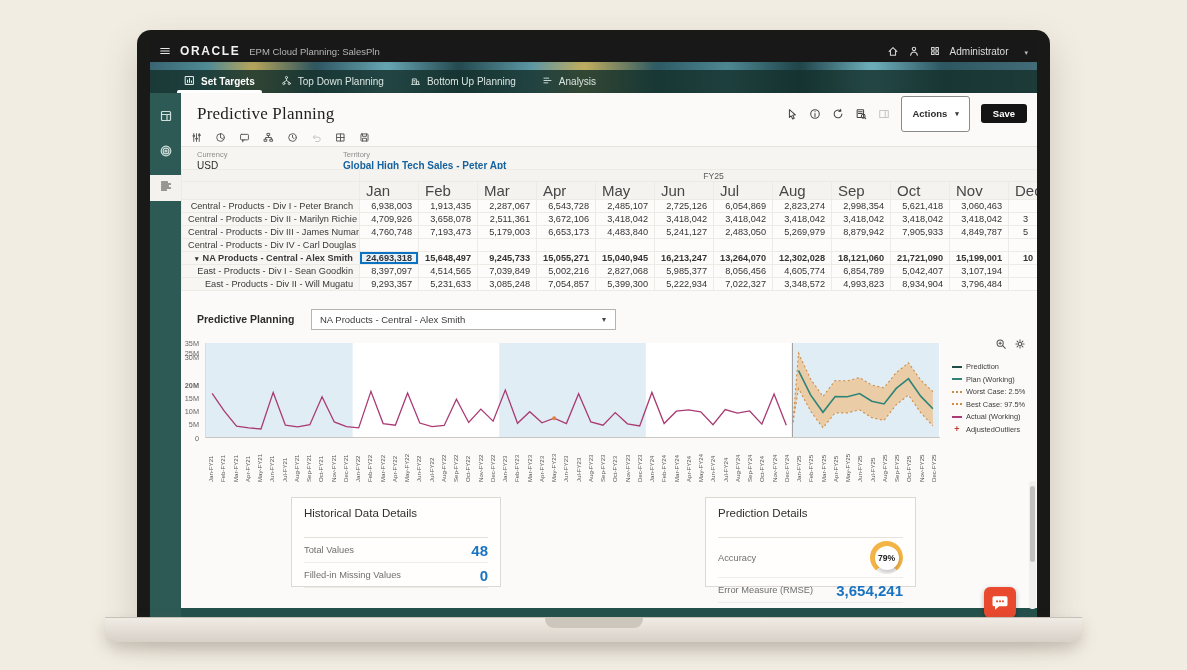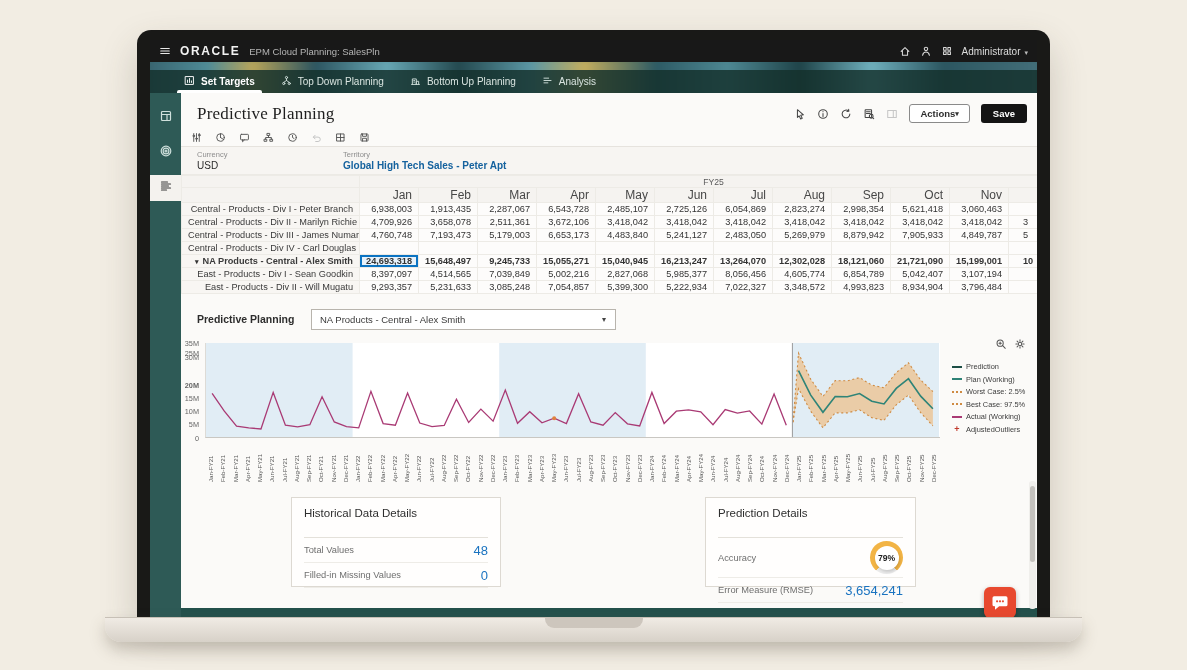--- a/index.html
+++ b/index.html
@@ -9,57 +9,57 @@
   .bezel{position:absolute;left:137px;top:30px;width:913px;height:587px;background:#191917;border-radius:14px 14px 0 0;box-shadow:0 16px 36px rgba(70,58,45,.22)}
   .screen{position:absolute;left:13px;top:10px;width:887px;height:577px;background:#ec4899;overflow:hidden}
   .base{position:absolute;left:105px;top:617px;width:977px;height:25px;background:linear-gradient(#f0ebe4,#d7d1c8);border-radius:0 0 16px 16px;border-top:1px solid #c7c0b6;box-shadow:0 8px 16px rgba(90,78,64,.28)}
   .notch{position:absolute;left:50%;transform:translateX(-50%);top:0;width:98px;height:10px;background:#cdc6bd;border-radius:0 0 9px 9px}
   
   .topbar{height:22px;background:#181818;display:flex;align-items:center;color:#e6e6e6;padding:0 9px;gap:9px}
   .brand{font-weight:bold;letter-spacing:1.6px;font-size:12px;color:#f2f2f2}
   .apptitle{font-size:9.5px;color:#b5b5b5}
   .spacer{flex:1}
   .tb-ic{display:flex;align-items:center}
-  .user{font-size:10px;color:#dcdcdc;display:flex;gap:4px;align-items:flex-end;cursor:pointer}
+  .user{font-size:10px;color:#dcdcdc;display:flex;gap:16px;align-items:flex-end;cursor:pointer}
   .caret{font-size:7px;color:#bbb}
   
   .banner{height:31px;position:relative;overflow:hidden;background:#214a46}
   .banner-img{position:absolute;inset:-5px;background:linear-gradient(90deg,#37626e,#4f8b96 7%,#b7a45a 12%,#2d5560 19%,#67a7b4 27%,#24494f 35%,#5b97a4 43%,#c2ad5e 49%,#2d5a64 57%,#4e8893 65%,#1f4348 73%,#6fb0bd 81%,#2c5660 89%,#446f7a 100%);filter:blur(3px)}
   .tabs{position:absolute;left:0;right:0;bottom:0;height:23px;background:rgba(19,47,43,.82);display:flex;align-items:center;padding-left:34px;gap:26px}
   .tab{display:flex;align-items:center;gap:6px;color:#d9e4e0;font-size:10px;position:relative;height:100%;cursor:pointer}
   .tab.active{font-weight:bold;color:#fff}
   .tab.active::after{content:"";position:absolute;left:-7px;right:-7px;bottom:0;height:3px;background:#fff;border-radius:2px 2px 0 0}
   
   .workarea{display:flex;height:524px;position:relative}
   .rail{width:31px;background:#2e5a56;display:flex;flex-direction:column;align-items:center;padding-top:12px;gap:9px;flex:none}
   .rail-item{width:31px;height:26px;display:flex;align-items:center;justify-content:center;cursor:pointer}
   .rail-item.active{background:#f4f2ee}
   .main{flex:1;position:relative;background:#fbfaf8;overflow:hidden}
   
   .title-row{position:absolute;top:6px;left:0;right:0;height:29px;display:flex;align-items:center}
   .page-title{font-family:"Liberation Serif",serif;font-size:17px;color:#1e1e1e;margin-left:16px;letter-spacing:.2px}
   .controls{margin-left:auto;display:flex;align-items:center;gap:11px;margin-right:10px}
   .ic{display:flex;align-items:center;cursor:pointer}
-  .btn-actions{display:flex;align-items:center;border:1px solid #8a8a8a;background:#fff;border-radius:3px;font-size:9.5px;font-weight:bold;color:#2d2d2d;height:19px;padding:0 10px;cursor:pointer}
+  .btn-actions{display:flex;align-items:center;gap:8px;border:1px solid #8a8a8a;background:#fff;border-radius:3px;font-size:9.5px;font-weight:bold;color:#2d2d2d;height:19px;padding:17px 10px;cursor:pointer}
   .btn-actions .caret{color:#333}
   .btn-save{background:#141414;color:#fff;font-size:9.5px;font-weight:bold;height:19px;padding:0 12px;border-radius:3px;display:flex;align-items:center;cursor:pointer}
   
   .toolbar{position:absolute;top:35px;left:0;right:0;height:19px;display:flex;align-items:center;gap:13px;padding-left:10px;border-bottom:1px solid #e6e3de}
   
   .pov{position:absolute;top:54px;left:0;right:0;height:28px;border-bottom:1px solid #eceae5;background:#f7f5f2}
   .pov-field{position:absolute;top:3px}
   .pov-label{font-size:7.5px;color:#8d8d8d}
   .pov-value{font-size:10px;color:#2b2b2b;margin-top:1px}
   .pov-link{font-size:10px;font-weight:bold;color:#15629e;margin-top:1px;cursor:pointer}
   
-  .grid{position:absolute;top:82px;left:0;width:886px}
+  .grid{position:absolute;top:76px;left:0;width:886px}
   .grid table{border-collapse:collapse;table-layout:fixed;width:886px;font-size:9.2px;color:#333}
   .grid td{border:1px solid #edebe6;padding:0 6px;height:13px;white-space:nowrap;overflow:hidden;background:#fdfcfb}
   .grid tr.yr td{height:12px;font-size:8.6px;color:#5a5a5a;text-align:center;background:#f5f3f0;border-bottom:none}
-  .grid tr.mh td{height:13px;font-size:12px;color:#474747;text-align:right;background:#f5f3f0}
+  .grid tr.mh td{height:13px;font-size:15px;color:#474747;text-align:left;background:#f5f3f0}
   .grid td.rowlbl{text-align:right;background:#f8f6f3;color:#3a3a3a}
   .grid td.num{text-align:right}
   .grid td.dec{text-align:left;padding-left:14px}
   .grid tr.sel td{font-weight:bold}
   .grid td.selcell{background:#e7f2fb;box-shadow:inset 0 0 0 2px #0b73c2}
   .mk{font-size:7px;margin-right:4px;color:#333}
   
   .predict-bar{position:absolute;top:214px;left:0;height:24px;display:flex;align-items:center}
   .pp-label{margin-left:16px;font-size:10.5px;font-weight:bold;color:#2d2d2d;width:108px}
   .dropdown{margin-left:6px;width:305px;height:21px;border:1px solid #b8b4ad;background:#fff;display:flex;align-items:center;font-size:9.5px;color:#3a3a3a;padding-left:8px;cursor:pointer}
@@ -75,21 +75,21 @@
   .lg-item{display:flex;align-items:center;gap:4px;font-size:7.4px;color:#3c3c3c}
   .lg-swatch{width:10px;border-top:2px solid;flex:none}
   .lg-swatch.dotted{border-top-style:dotted}
   .lg-plus{width:10px;text-align:center;font-size:9px;font-weight:bold;line-height:7px;flex:none}
   .chart-tools{position:absolute;left:814px;top:2px;display:flex;gap:7px}
   
   .card{position:absolute;top:404px;height:90px;background:#fffefd;border:1px solid #ddd9d2;padding:9px 12px 0}
   .card-title{font-size:11.5px;color:#2e2e2e;padding-bottom:18px;border-bottom:1px solid #e4e1da}
   .card-row{display:flex;align-items:center;justify-content:space-between;min-height:25px;border-bottom:1px solid #eeece7}
   .card-row .lbl{font-size:9.3px;color:#6f6f6f}
-  .card-row .val{font-size:13px;font-weight:normal;color:#1a73c0}
+  .card-row .val{font-size:15px;font-weight:bold;color:#1a73c0}
   .gauge{width:33px;height:33px;border-radius:50%;background:conic-gradient(from 218deg,#f2b445 0 284deg,#ebebeb 284deg 360deg);position:relative;display:flex;align-items:center;justify-content:center;margin:3px 0}
   .gauge::before{content:"";position:absolute;inset:4.5px;background:#fff;border-radius:50%;box-shadow:1px 2px 3px rgba(0,0,0,.14)}
   .gauge span{position:relative;font-size:8.6px;font-weight:bold;color:#222}
   
   .footer{position:absolute;left:0;right:0;bottom:0;height:9px;background:#24514c}
   .vscroll{position:absolute;right:1px;top:388px;width:7px;height:128px;background:#f0efec;border-radius:3px}
   .vthumb{position:absolute;left:1px;right:1px;top:5px;height:76px;background:#c3c1bd;border-radius:3px;cursor:pointer}
   .chat-btn{position:absolute;left:834px;top:547px;width:32px;height:31px;background:#e8492f;border-radius:6px;display:flex;align-items:center;justify-content:center;box-shadow:0 2px 5px rgba(0,0,0,.3);cursor:pointer}
 </style>
 </head>

